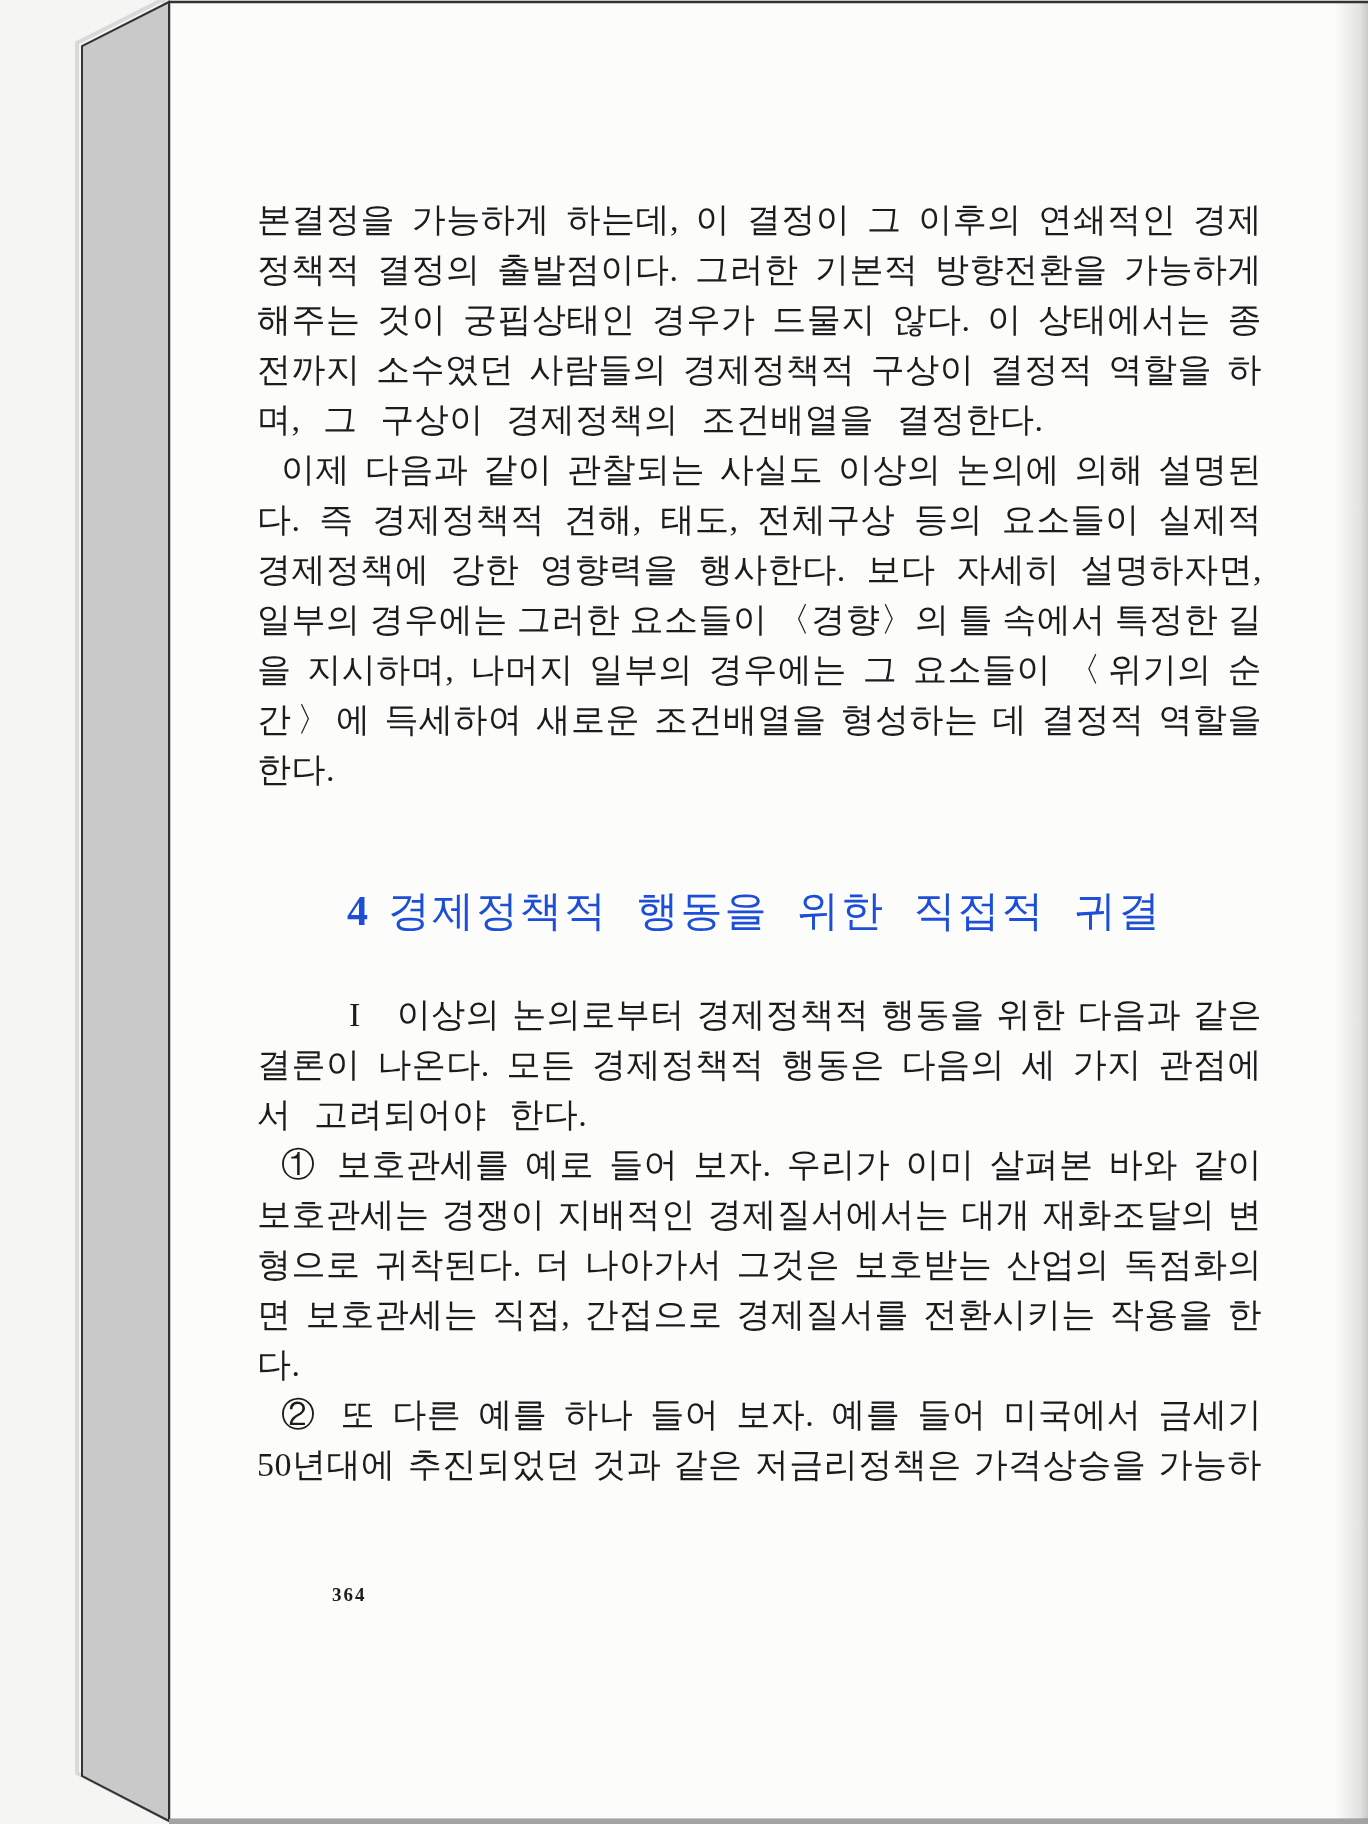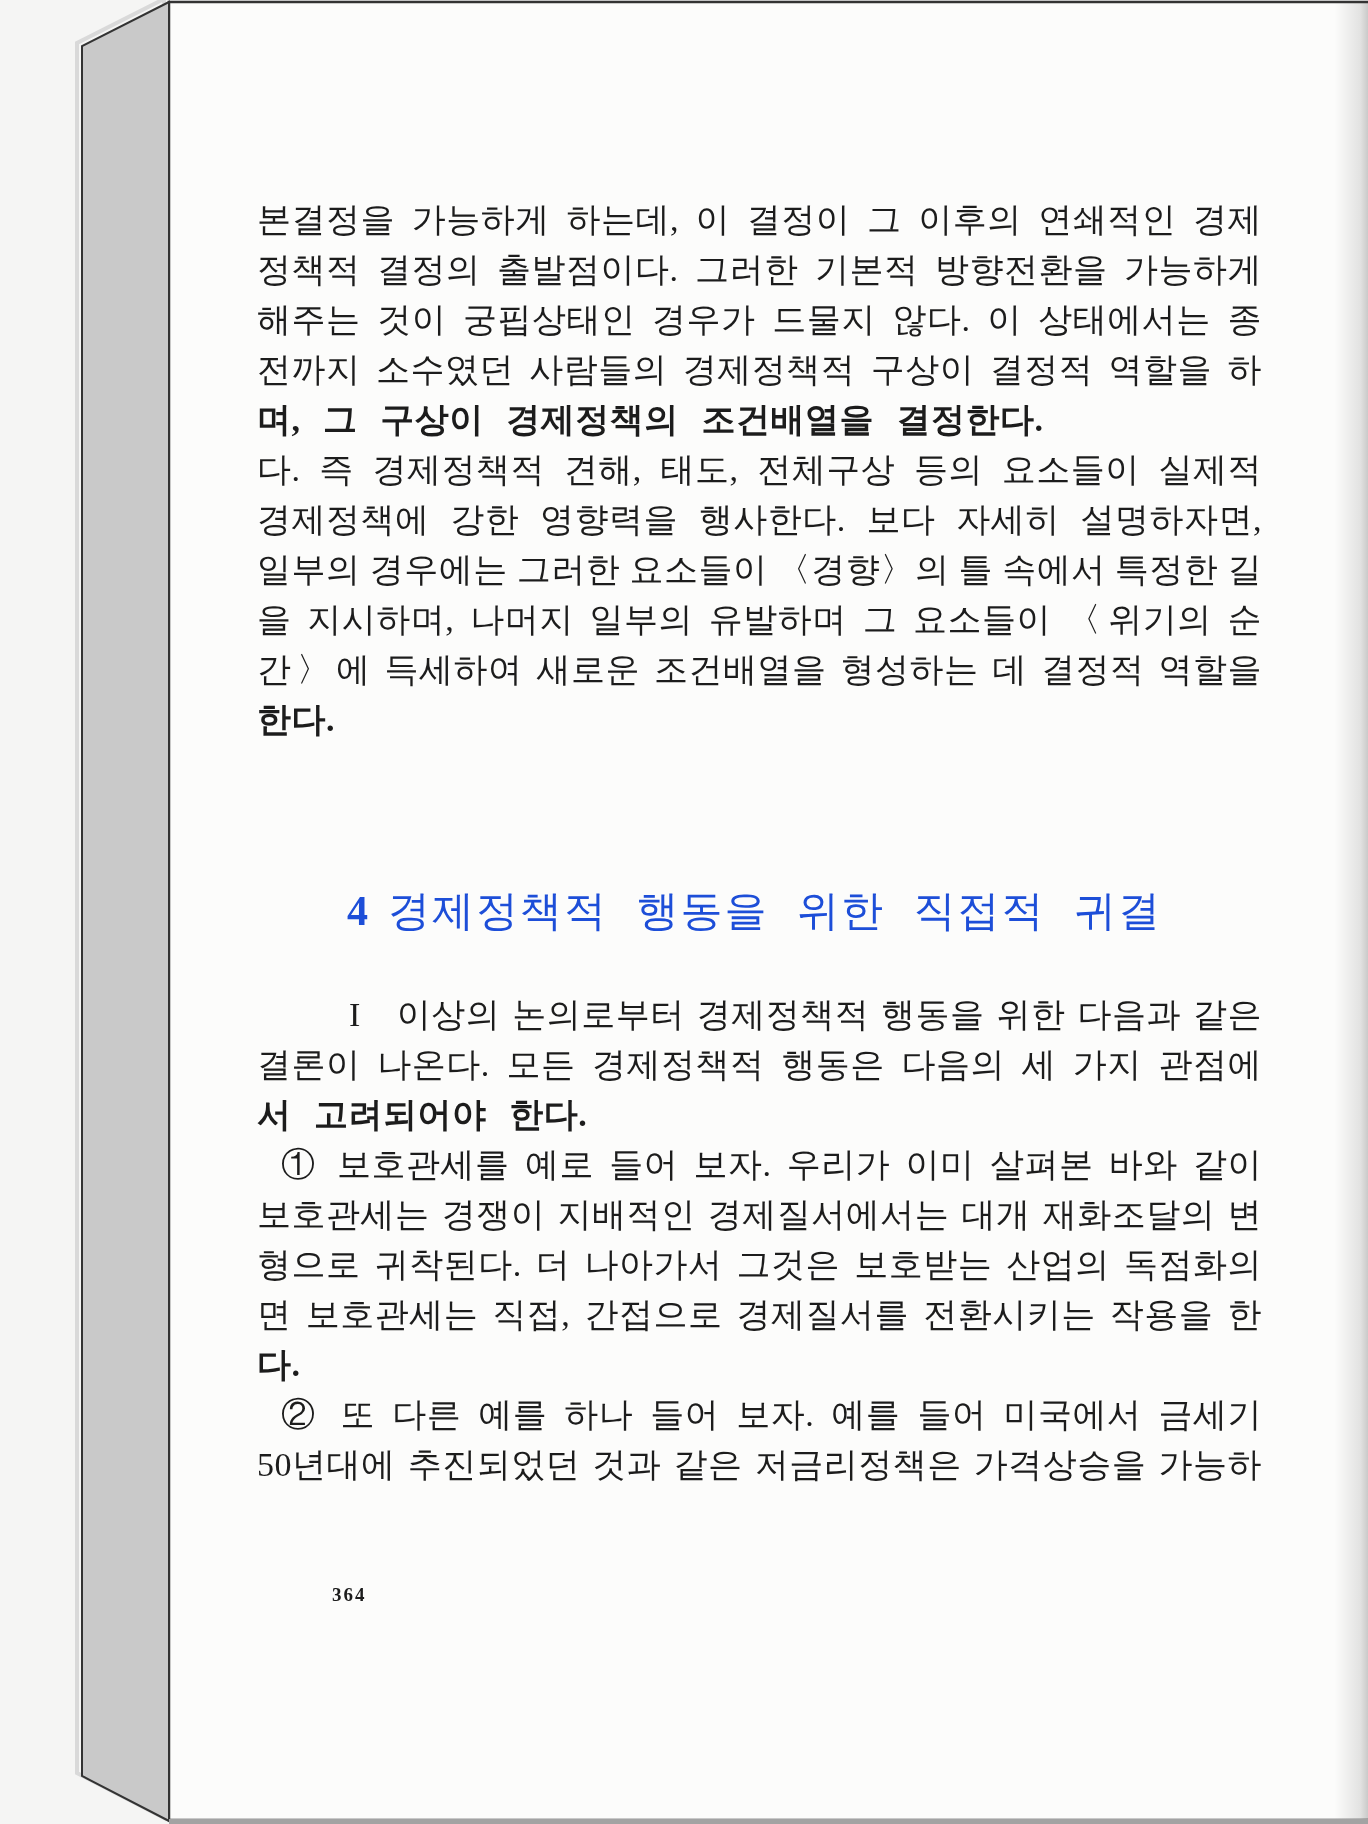--- a/index.html
+++ b/index.html
@@ -44,21 +44,20 @@
     white-space: nowrap;
     text-align: justify;
     text-align-last: justify;
     text-justify: inter-word;
     height: 50px;
   }
   .line.end {
     text-align: left;
     text-align-last: left;
     word-spacing: 0.40em;
-    font-weight: bold;
   }
   .line.indent { padding-left: 24px; }
   .line.indent2 { padding-left: 92px; }
   .section-heading {
     position: absolute;
     left: 335px;
     top: 884px;
     font-size: 42px;
     line-height: 54px;
     letter-spacing: 2px;
@@ -108,24 +107,25 @@
   </svg>
 
   <div class="text-layer">
 
     <div class="body-block block-1">
         <div class="line">본결정을 가능하게 하는데, 이 결정이 그 이후의 연쇄적인 경제</div>
         <div class="line">정책적 결정의 출발점이다. 그러한 기본적 방향전환을 가능하게</div>
         <div class="line">해주는 것이 궁핍상태인 경우가 드물지 않다. 이 상태에서는 종</div>
         <div class="line">전까지 소수였던 사람들의 경제정책적 구상이 결정적 역할을 하</div>
         <div class="line end">며, 그 구상이 경제정책의 조건배열을 결정한다.</div>
+        <div class="line indent">이제 다음과 같이 관찰되는 사실도 이상의 논의에 의해 설명된</div>
         <div class="line">다. 즉 경제정책적 견해, 태도, 전체구상 등의 요소들이 실제적</div>
         <div class="line">경제정책에 강한 영향력을 행사한다. 보다 자세히 설명하자면,</div>
         <div class="line">일부의 경우에는 그러한 요소들이 〈경향〉의 틀 속에서 특정한 길</div>
-        <div class="line">을 지시하며, 나머지 일부의 유발하며 그 요소들이 〈위기의 순</div>
+        <div class="line">을 지시하며, 나머지 일부의 경우에는 그 요소들이 〈위기의 순</div>
         <div class="line">간〉에 득세하여 새로운 조건배열을 형성하는 데 결정적 역할을</div>
         <div class="line end">한다.</div>
       </div>
 
     <div class="section-heading">
       <span class="heading-number">4</span><span class="heading-title">경제정책적 행동을 위한 직접적 귀결</span>
     </div>
 
     <div class="body-block block-2">
         <div class="line indent2">I&nbsp;&nbsp; 이상의 논의로부터 경제정책적 행동을 위한 다음과 같은</div>

